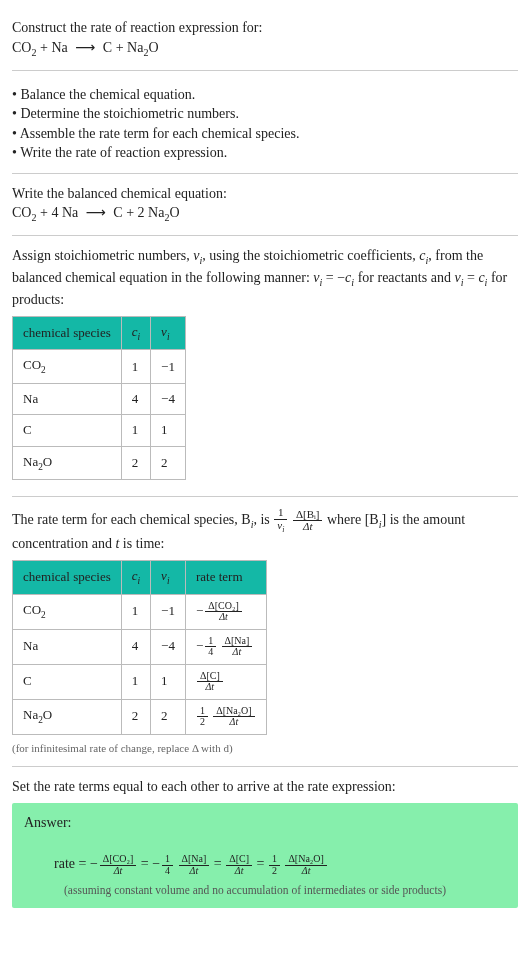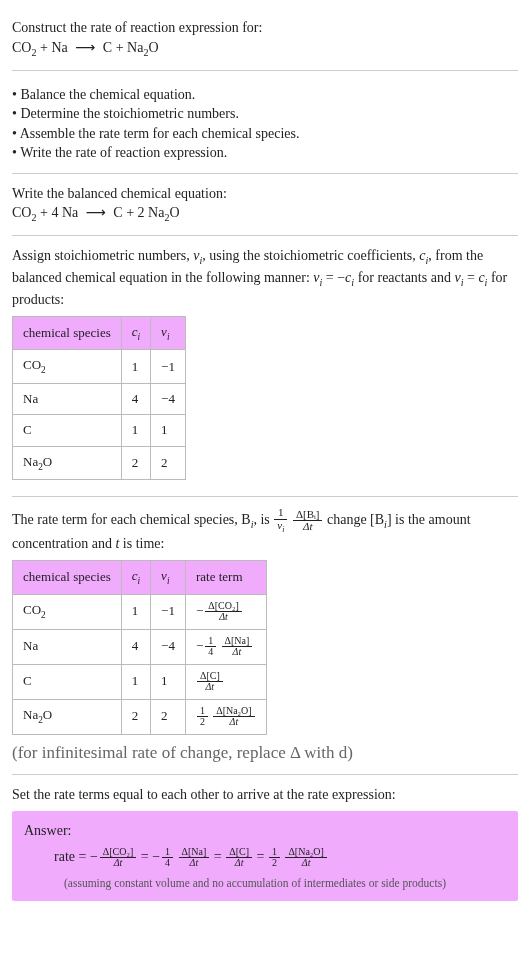--- a/index.html
+++ b/index.html
@@ -27,42 +27,42 @@
     border-collapse: collapse;
     margin: 6px 0;
   }
   table.data th, table.data td {
     border: 1px solid #bbb;
     padding: 6px 10px;
     text-align: left;
     font-weight: normal;
     font-size: 13px;
   }
-  table.data th { background: #f0abfc; }
+  table.data th { background: #14b8a6; }
   .frac {
     display: inline-block;
     text-align: center;
     vertical-align: middle;
     font-size: 11px;
     line-height: 1.05;
     padding: 0 1px;
   }
   .frac .num { display: block; border-bottom: 1px solid #222; padding: 0 3px; }
   .frac .den { display: block; padding: 0 3px; }
   .frac.sm { font-size: 10px; }
   .neg { padding-right: 1px; }
-  .note { font-size: 17px; color: #666; margin-top: 4px; }
+  .note { font-size: 11px; color: #666; margin-top: 4px; }
   .answerbox {
-    background: #f0abfc;
+    background: #86efac;
     padding: 10px 12px;
     margin-top: 6px;
     border-radius: 2px;
   }
   .answerbox .label { white-space: nowrap; }
-  .answerbox .expr { margin: 6px 0 6px 30px; }
+  .answerbox .expr { margin: 22px 0 6px 30px; }
   .answerbox .assume { font-size: 11.5px; color: #555; margin-left: 40px; }
   .i { font-style: italic; }
   .nowrap { white-space: nowrap;}
 </style>
 </head>
 <body>
 
 <div class="block">
   <div>Construct the rate of reaction expression for:</div>
   <div class="eq">
@@ -125,21 +125,21 @@
   <div>
     <span>The rate term for each chemical species, B</span><span class="sub i">i</span><span>, is </span>
     <span class="frac">
       <span class="num">1</span>
       <span class="den"><span class="i">ν</span><span class="sub i">i</span></span>
     </span>
     <span class="frac">
       <span class="num">Δ[Bᵢ]</span>
       <span class="den"><span class="i">Δt</span></span>
     </span>
-    <span> change [B</span><span class="sub i">i</span><span>] is the amount concentration and </span><span class="i">t</span><span> is time:</span>
+    <span> where [B</span><span class="sub i">i</span><span>] is the amount concentration and </span><span class="i">t</span><span> is time:</span>
   </div>
 
   <table class="data">
     <tbody>
         <tr>
       <th>chemical species</th>
       <th><span class="i">c</span><span class="sub i">i</span></th>
       <th><span class="i">ν</span><span class="sub i">i</span></th>
       <th>rate term</th>
     </tr>

